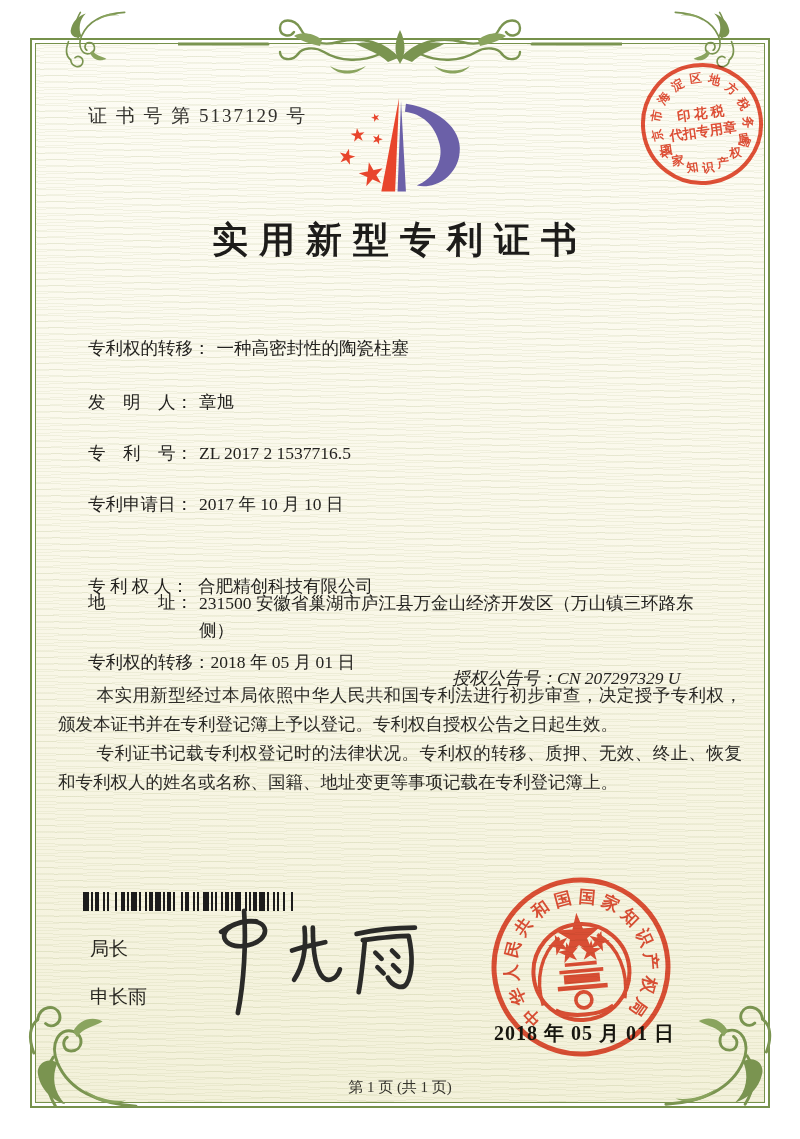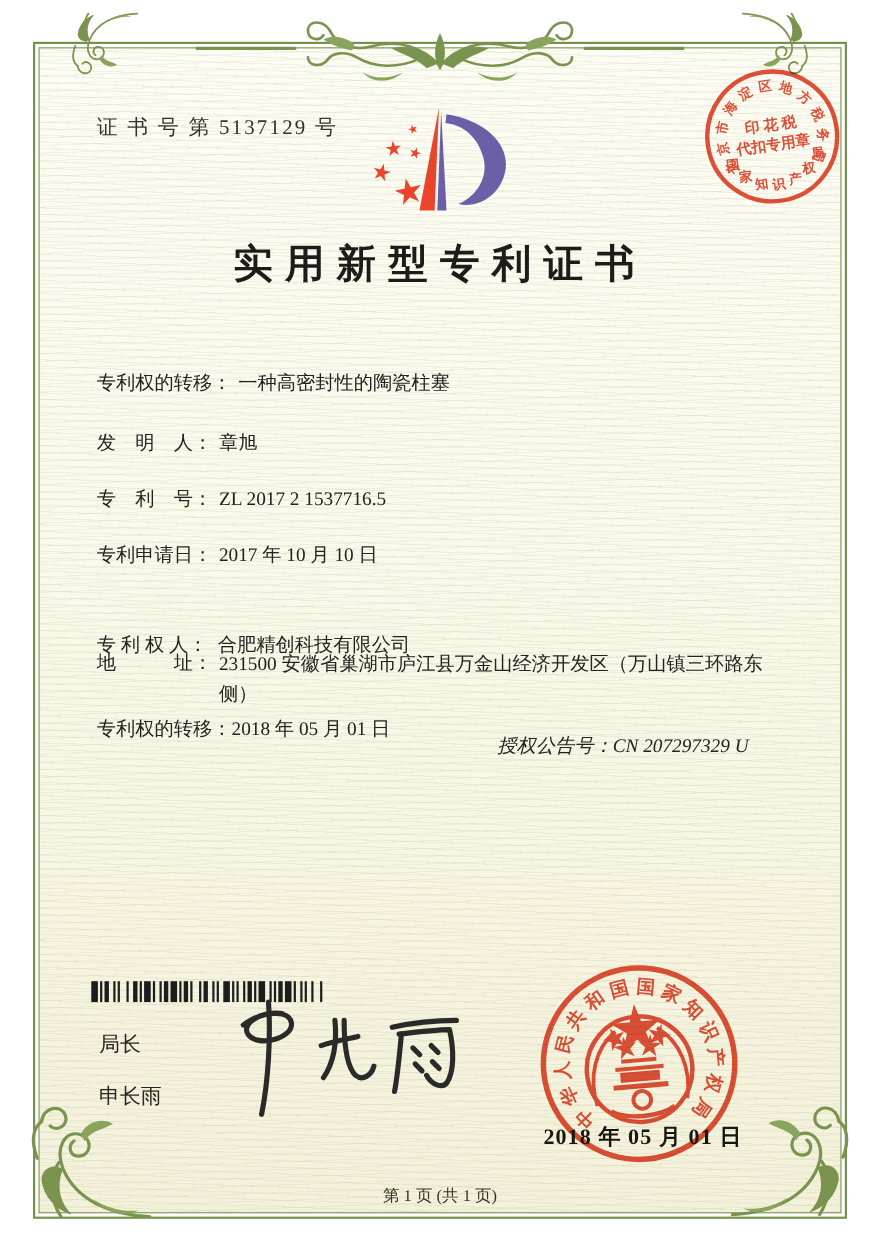--- a/index.html
+++ b/index.html
@@ -149,20 +149,22 @@
   </div>
 
 <div class="abs grant-row">
   <span>专利权的转移：</span><span>2018 年 05 月 01 日</span>
   <span class="grant-no">
     <span>授权公告号：</span><span>CN 207297329 U</span>
   </span>
 </div>
 
 <div class="abs paragraphs" id="paragraphs">
+    <p>本实用新型经过本局依照中华人民共和国专利法进行初步审查，决定授予专利权，颁发本证书并在专利登记簿上予以登记。专利权自授权公告之日起生效。</p>
+    <p>专利证书记载专利权登记时的法律状况。专利权的转移、质押、无效、终止、恢复和专利权人的姓名或名称、国籍、地址变更等事项记载在专利登记簿上。</p>
   </div>
 
 <div class="abs barcode" id="barcode"><span class="bar" style="width: 6px;"></span><span class="gap" style="width: 2px;"></span><span class="bar" style="width: 2px;"></span><span class="gap" style="width: 2px;"></span><span class="bar" style="width: 4px;"></span><span class="gap" style="width: 4px;"></span><span class="bar" style="width: 2px;"></span><span class="gap" style="width: 2px;"></span><span class="bar" style="width: 2px;"></span><span class="gap" style="width: 6px;"></span><span class="bar" style="width: 2px;"></span><span class="gap" style="width: 4px;"></span><span class="bar" style="width: 4px;"></span><span class="gap" style="width: 2px;"></span><span class="bar" style="width: 2px;"></span><span class="gap" style="width: 2px;"></span><span class="bar" style="width: 6px;"></span><span class="gap" style="width: 2px;"></span><span class="bar" style="width: 2px;"></span><span class="gap" style="width: 4px;"></span><span class="bar" style="width: 2px;"></span><span class="gap" style="width: 2px;"></span><span class="bar" style="width: 4px;"></span><span class="gap" style="width: 2px;"></span><span class="bar" style="width: 6px;"></span><span class="gap" style="width: 2px;"></span><span class="bar" style="width: 2px;"></span><span class="gap" style="width: 2px;"></span><span class="bar" style="width: 4px;"></span><span class="gap" style="width: 2px;"></span><span class="bar" style="width: 2px;"></span><span class="gap" style="width: 6px;"></span><span class="bar" style="width: 2px;"></span><span class="gap" style="width: 2px;"></span><span class="bar" style="width: 4px;"></span><span class="gap" style="width: 4px;"></span><span class="bar" style="width: 2px;"></span><span class="gap" style="width: 2px;"></span><span class="bar" style="width: 2px;"></span><span class="gap" style="width: 4px;"></span><span class="bar" style="width: 6px;"></span><span class="gap" style="width: 2px;"></span><span class="bar" style="width: 2px;"></span><span class="gap" style="width: 2px;"></span><span class="bar" style="width: 2px;"></span><span class="gap" style="width: 4px;"></span><span class="bar" style="width: 2px;"></span><span class="gap" style="width: 2px;"></span><span class="bar" style="width: 4px;"></span><span class="gap" style="width: 2px;"></span><span class="bar" style="width: 2px;"></span><span class="gap" style="width: 2px;"></span><span class="bar" style="width: 6px;"></span><span class="gap" style="width: 4px;"></span><span class="bar" style="width: 2px;"></span><span class="gap" style="width: 2px;"></span><span class="bar" style="width: 2px;"></span><span class="gap" style="width: 2px;"></span><span class="bar" style="width: 4px;"></span><span class="gap" style="width: 2px;"></span><span class="bar" style="width: 6px;"></span><span class="gap" style="width: 2px;"></span><span class="bar" style="width: 2px;"></span><span class="gap" style="width: 4px;"></span><span class="bar" style="width: 2px;"></span><span class="gap" style="width: 2px;"></span><span class="bar" style="width: 2px;"></span><span class="gap" style="width: 4px;"></span><span class="bar" style="width: 2px;"></span><span class="gap" style="width: 6px;"></span><span class="bar" style="width: 2px;"></span><span class="gap" style="width: 2px;"></span></div>
 
 <div class="abs sig-block">
   <div>局长</div>
   <div class="line2">申长雨</div>
 </div>
 
 <svg class="abs signature" viewBox="0 0 240 110">

